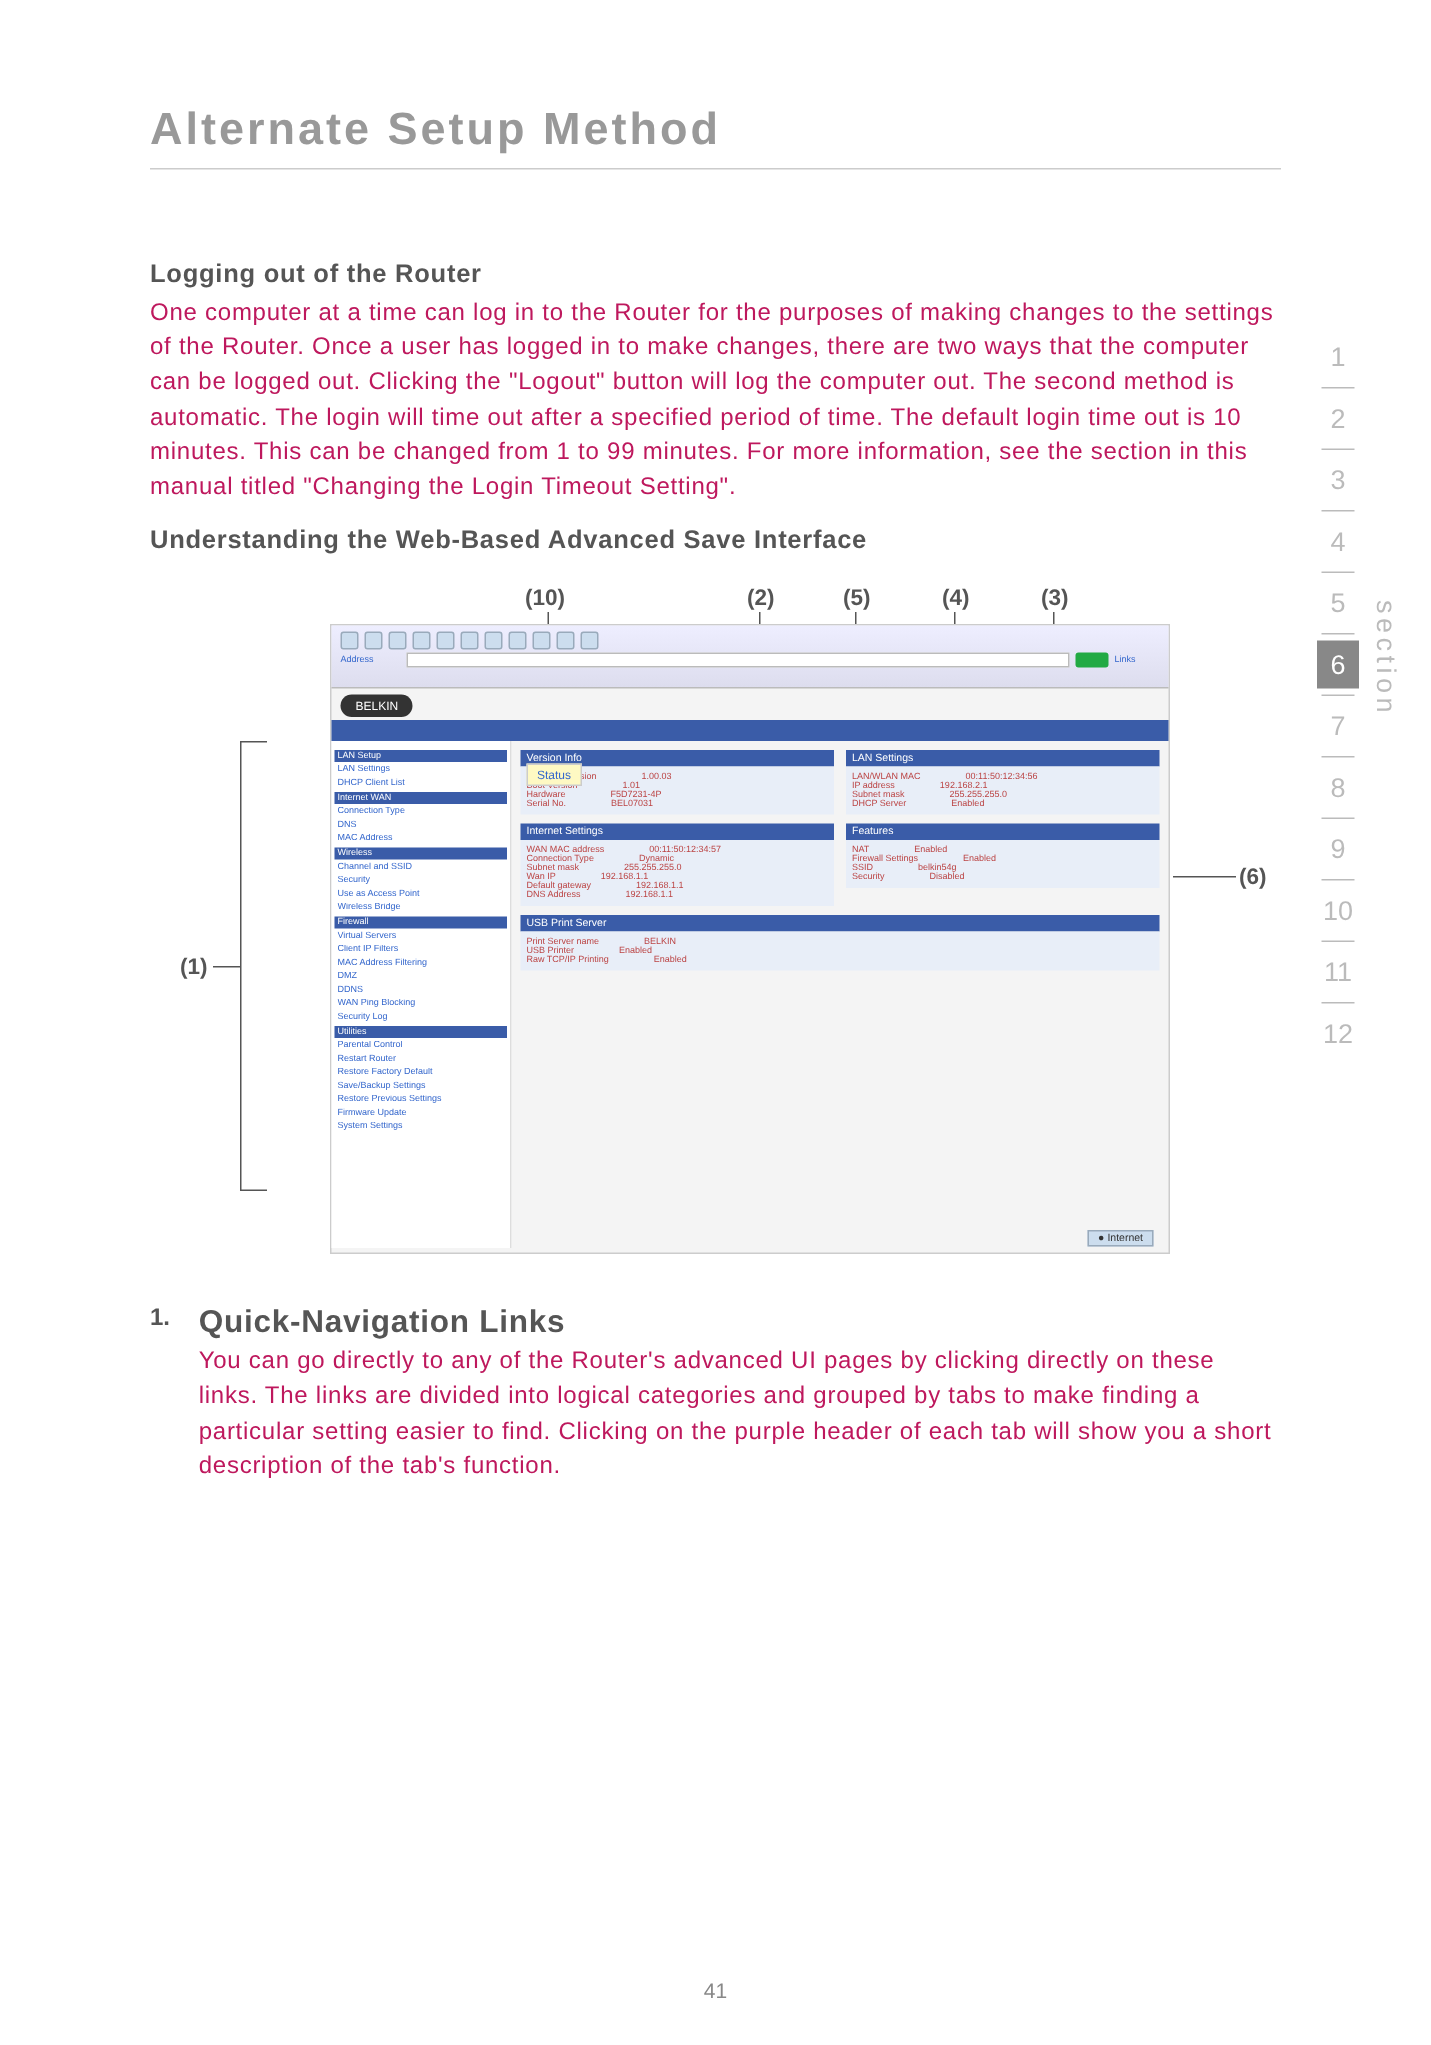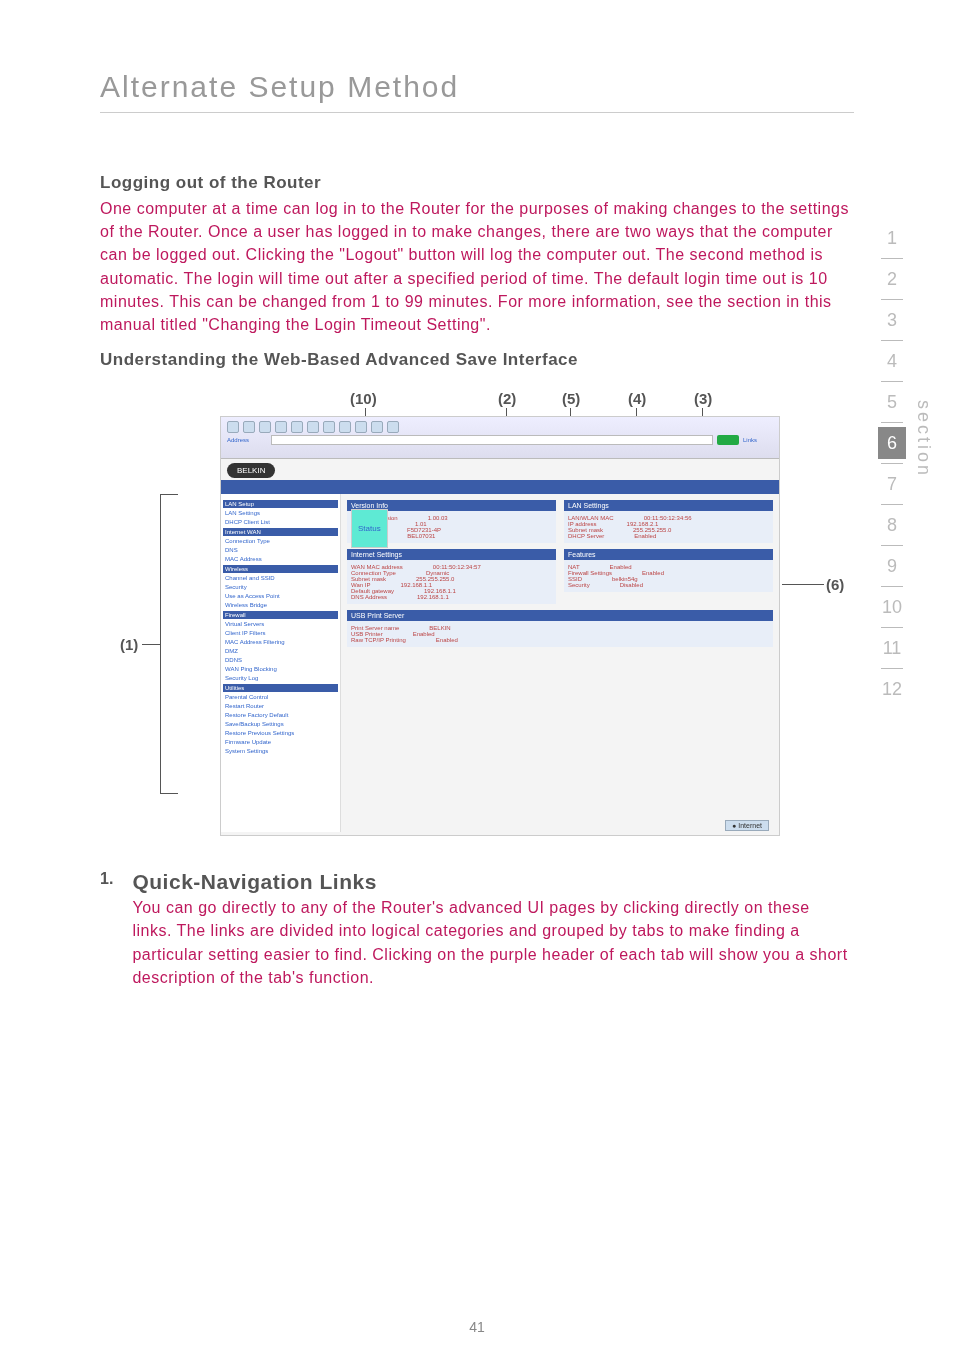--- a/index.html
+++ b/index.html
@@ -7,21 +7,21 @@
     width: 954px;
     height: 1363px;
     background: #fff;
     font-family: Arial, Helvetica, sans-serif;
     color: #888;
     position: relative;
     padding: 70px 100px 60px 100px;
   }
   .page-title {
     font-size: 30px;
-    font-weight: 400;
+    font-weight: 700;
     color: #999;
     letter-spacing: 2px;
     margin-bottom: 8px;
   }
   .title-rule {
     border: none;
     border-top: 1px solid #ccc;
     margin-bottom: 60px;
   }
   .heading {
@@ -118,22 +118,22 @@
   .shot-side div { margin-bottom:3px; white-space:nowrap; overflow:hidden;}
   .shot-side .hdr { background:#3a5ca8; color:#fff; padding:1px 2px; margin:2px -2px;}
   .shot-main { flex:1; padding:6px; font-size:7px;}
   .panel { margin-bottom:6px;}
   .panel-title { background:#3a5ca8; color:#fff; font-size:7px; padding:2px 4px;}
   .panel-body { background:#e8eef8; padding:4px; color:#b44;}
   .panel-row {display:flex; gap:30px; font-size:6px;}
   .panel-cols { display:flex; gap:8px;}
   .panel-col { flex:1;}
   .shot-status {
-    position:absolute; left:130px; top:92px; background:#5eead4; border:1px solid #ccc;
-    color:#36c; font-size:8px; padding:14px 6px;
+    position:absolute; left:130px; top:92px; background:#fef9c3; border:1px solid #ccc;
+    color:#36c; font-size:8px; padding:2px 6px;
   }
   .shot-footer {
     position:absolute; bottom:4px; right:10px; font-size:7px; color:#333;
     background:#cde; padding:1px 6px; border:1px solid #9ab;
   }
 
   .callout-label {
     position:absolute; font-weight:bold; color:#555; font-size:15px;
   }
   .callout-line-h { position:absolute; border-top:1px solid #555; }

